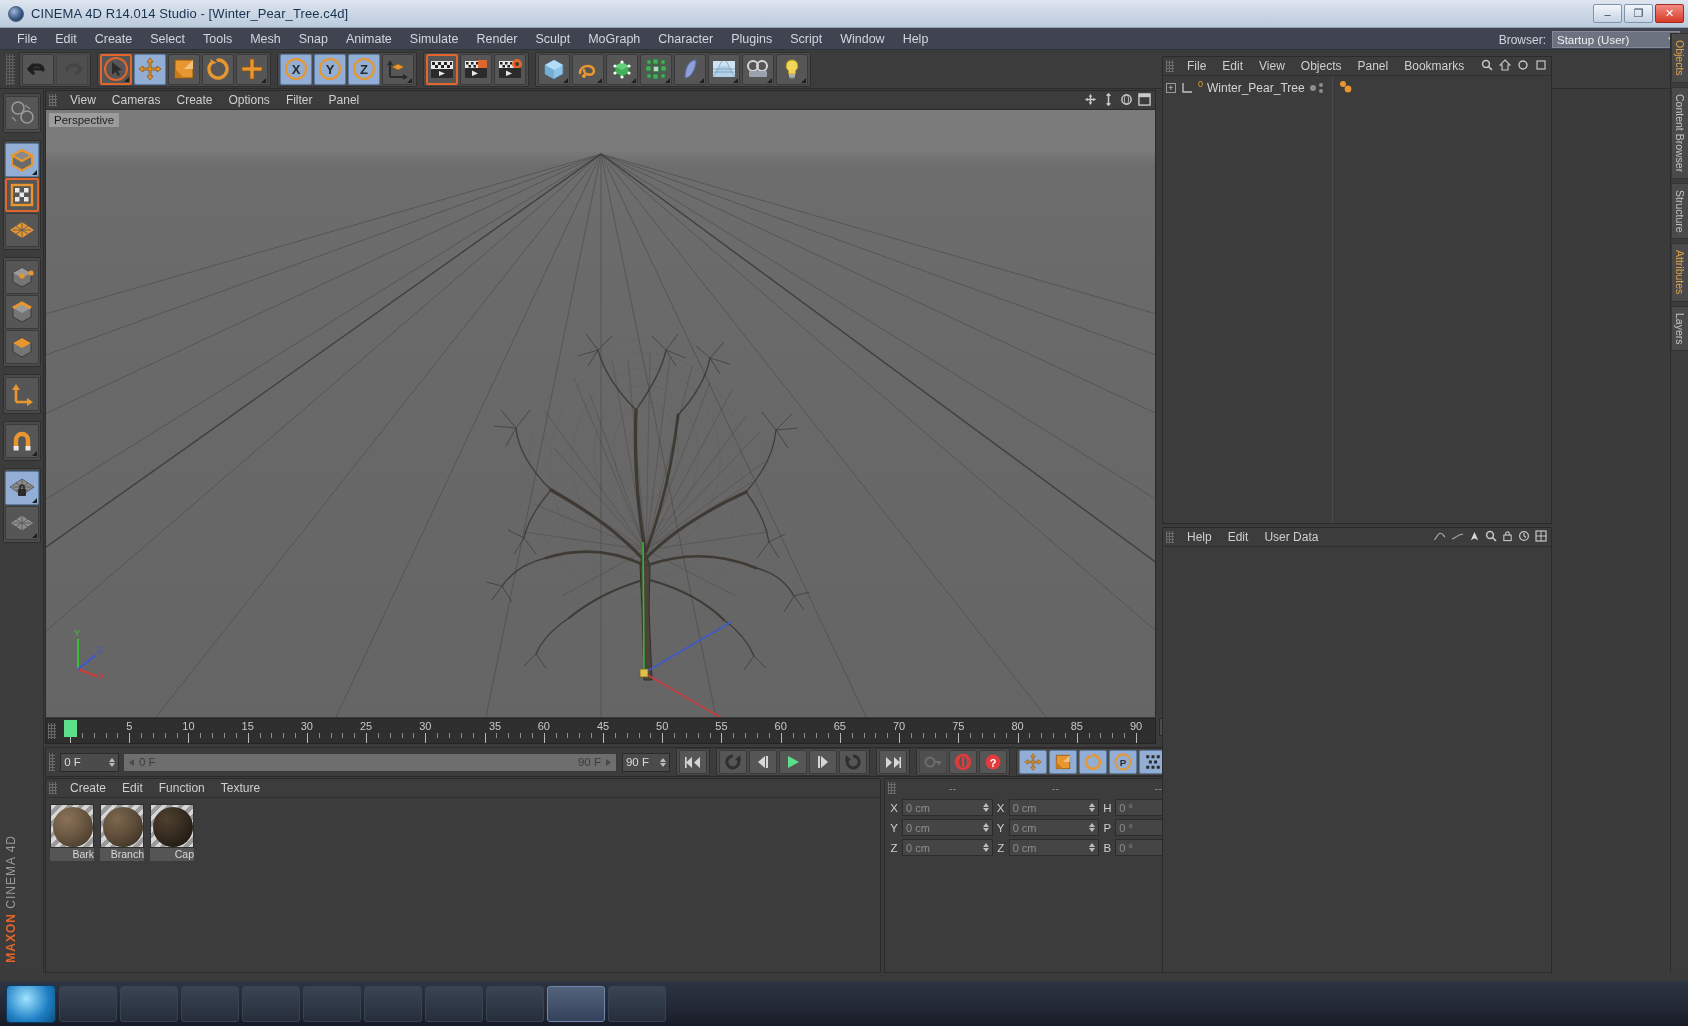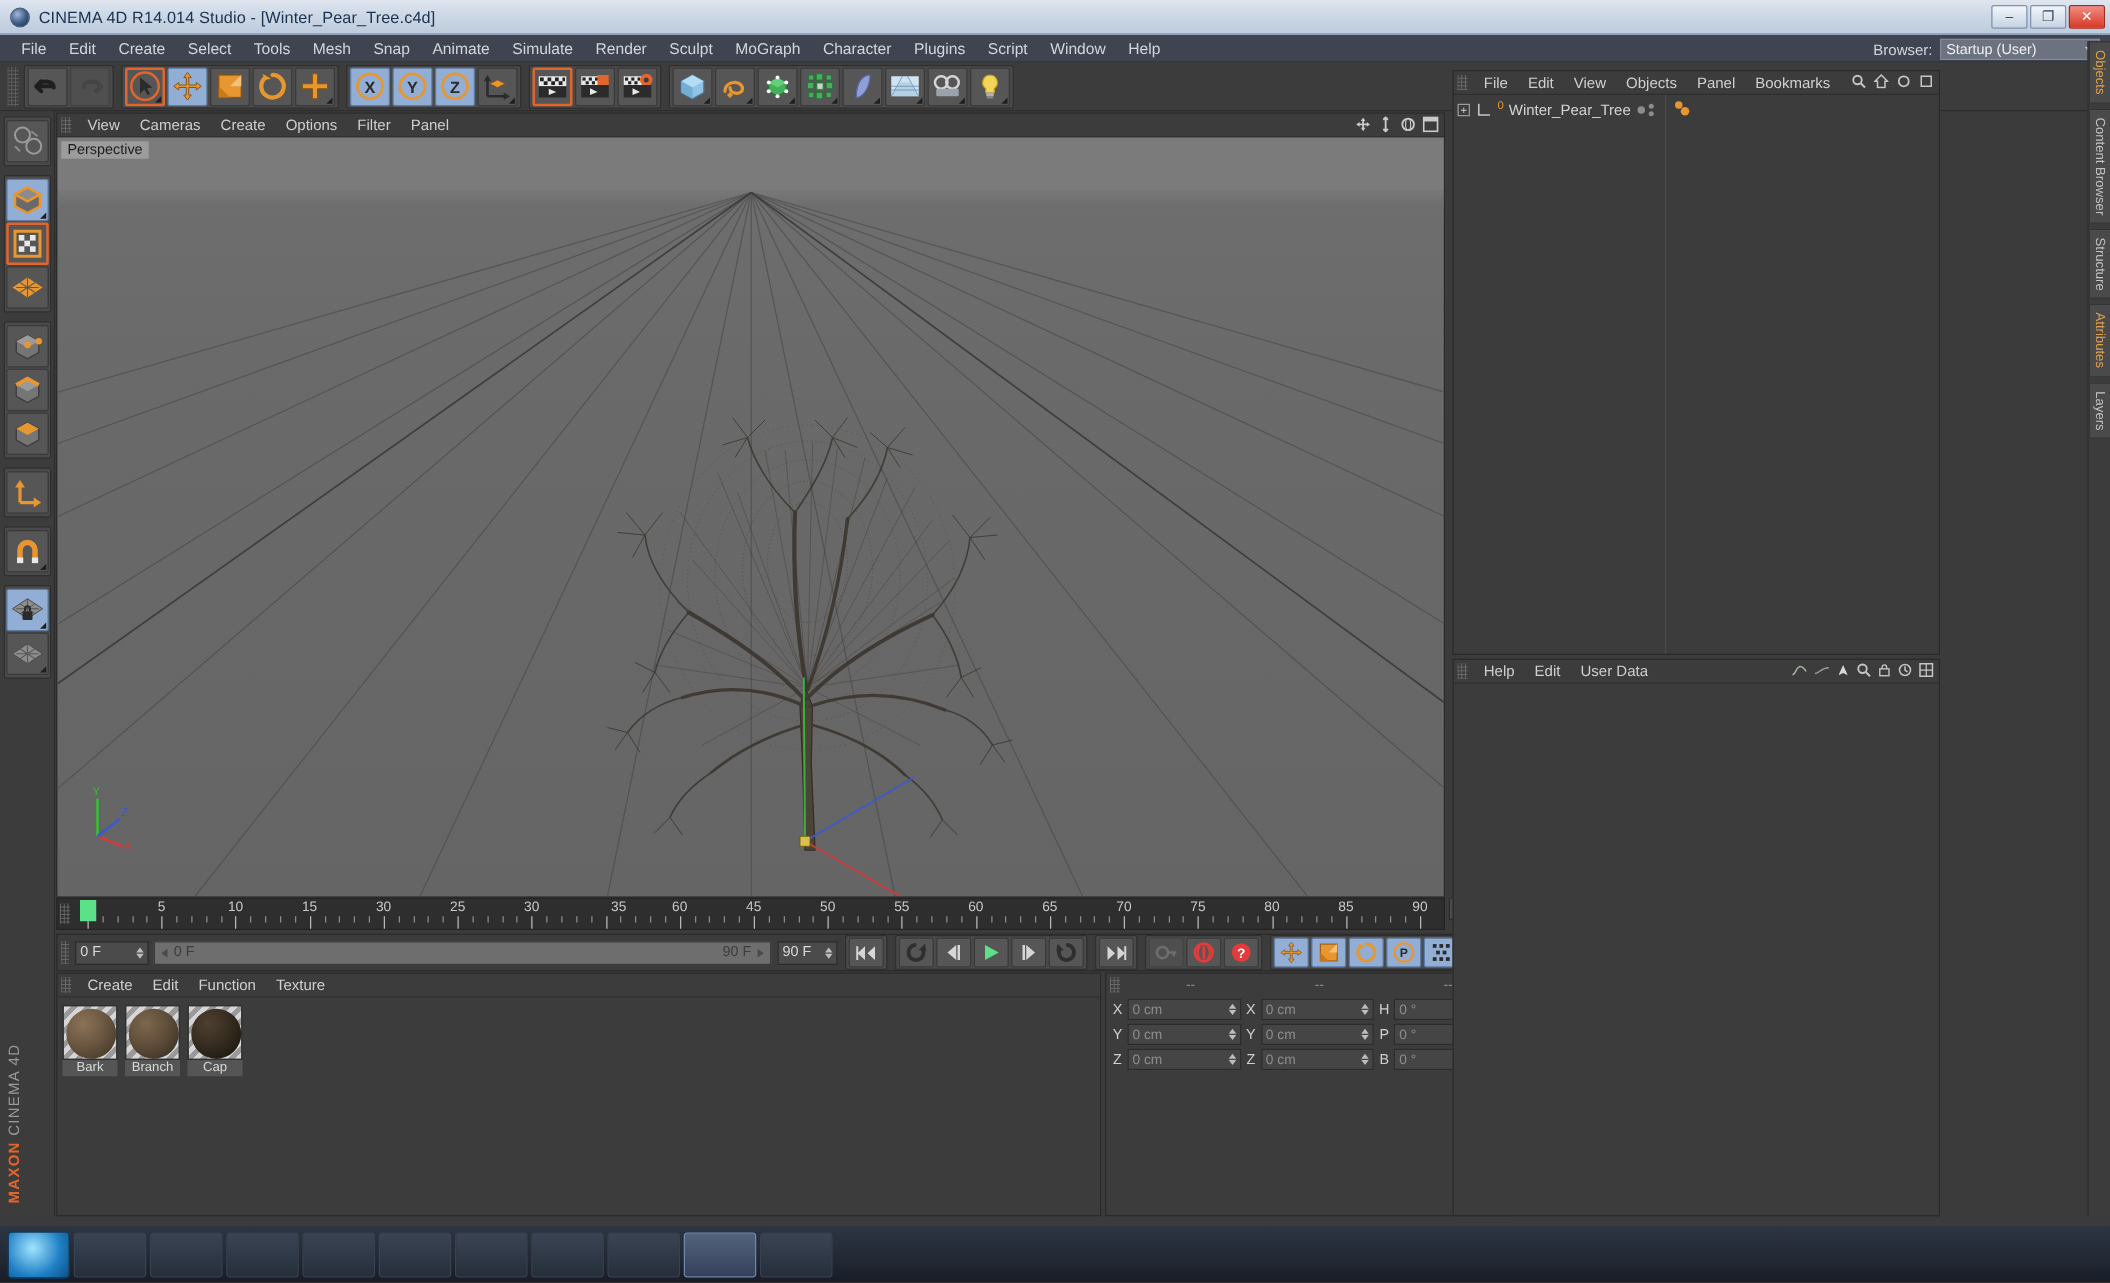--- a/index.html
+++ b/index.html
@@ -182,21 +182,21 @@
   .mat-item{width:44px;}
   .mat-thumb{
     width:44px;height:44px;position:relative;
     background-image:repeating-linear-gradient(135deg,#d6d6d6 0 4px,#9a9a9a 4px 8px);
     border:1px solid #2f2f2f;
   }
   .mat-sphere{
     position:absolute;left:2px;top:2px;width:40px;height:40px;border-radius:50%;
   }
   .mat-label{
-    width:44px;background:#555;font-size:10.5px;color:#d8d8d8;text-align:center;
+    width:44px;background:#555;font-size:10.5px;color:#d8d8d8;text-align:right;
     overflow:hidden;white-space:nowrap;line-height:13px;height:13px;
   }
 
   
   .coordmgr{
     position:absolute;left:884px;top:778px;width:327px;height:195px;
     background:#3c3c3c;border:1px solid #2a2a2a;
   }
   .cm-head{height:18px;display:flex;align-items:center;padding-left:3px;color:#8f8f8f;font-size:11px;}
   .cm-head .col{flex:1;text-align:center;}

